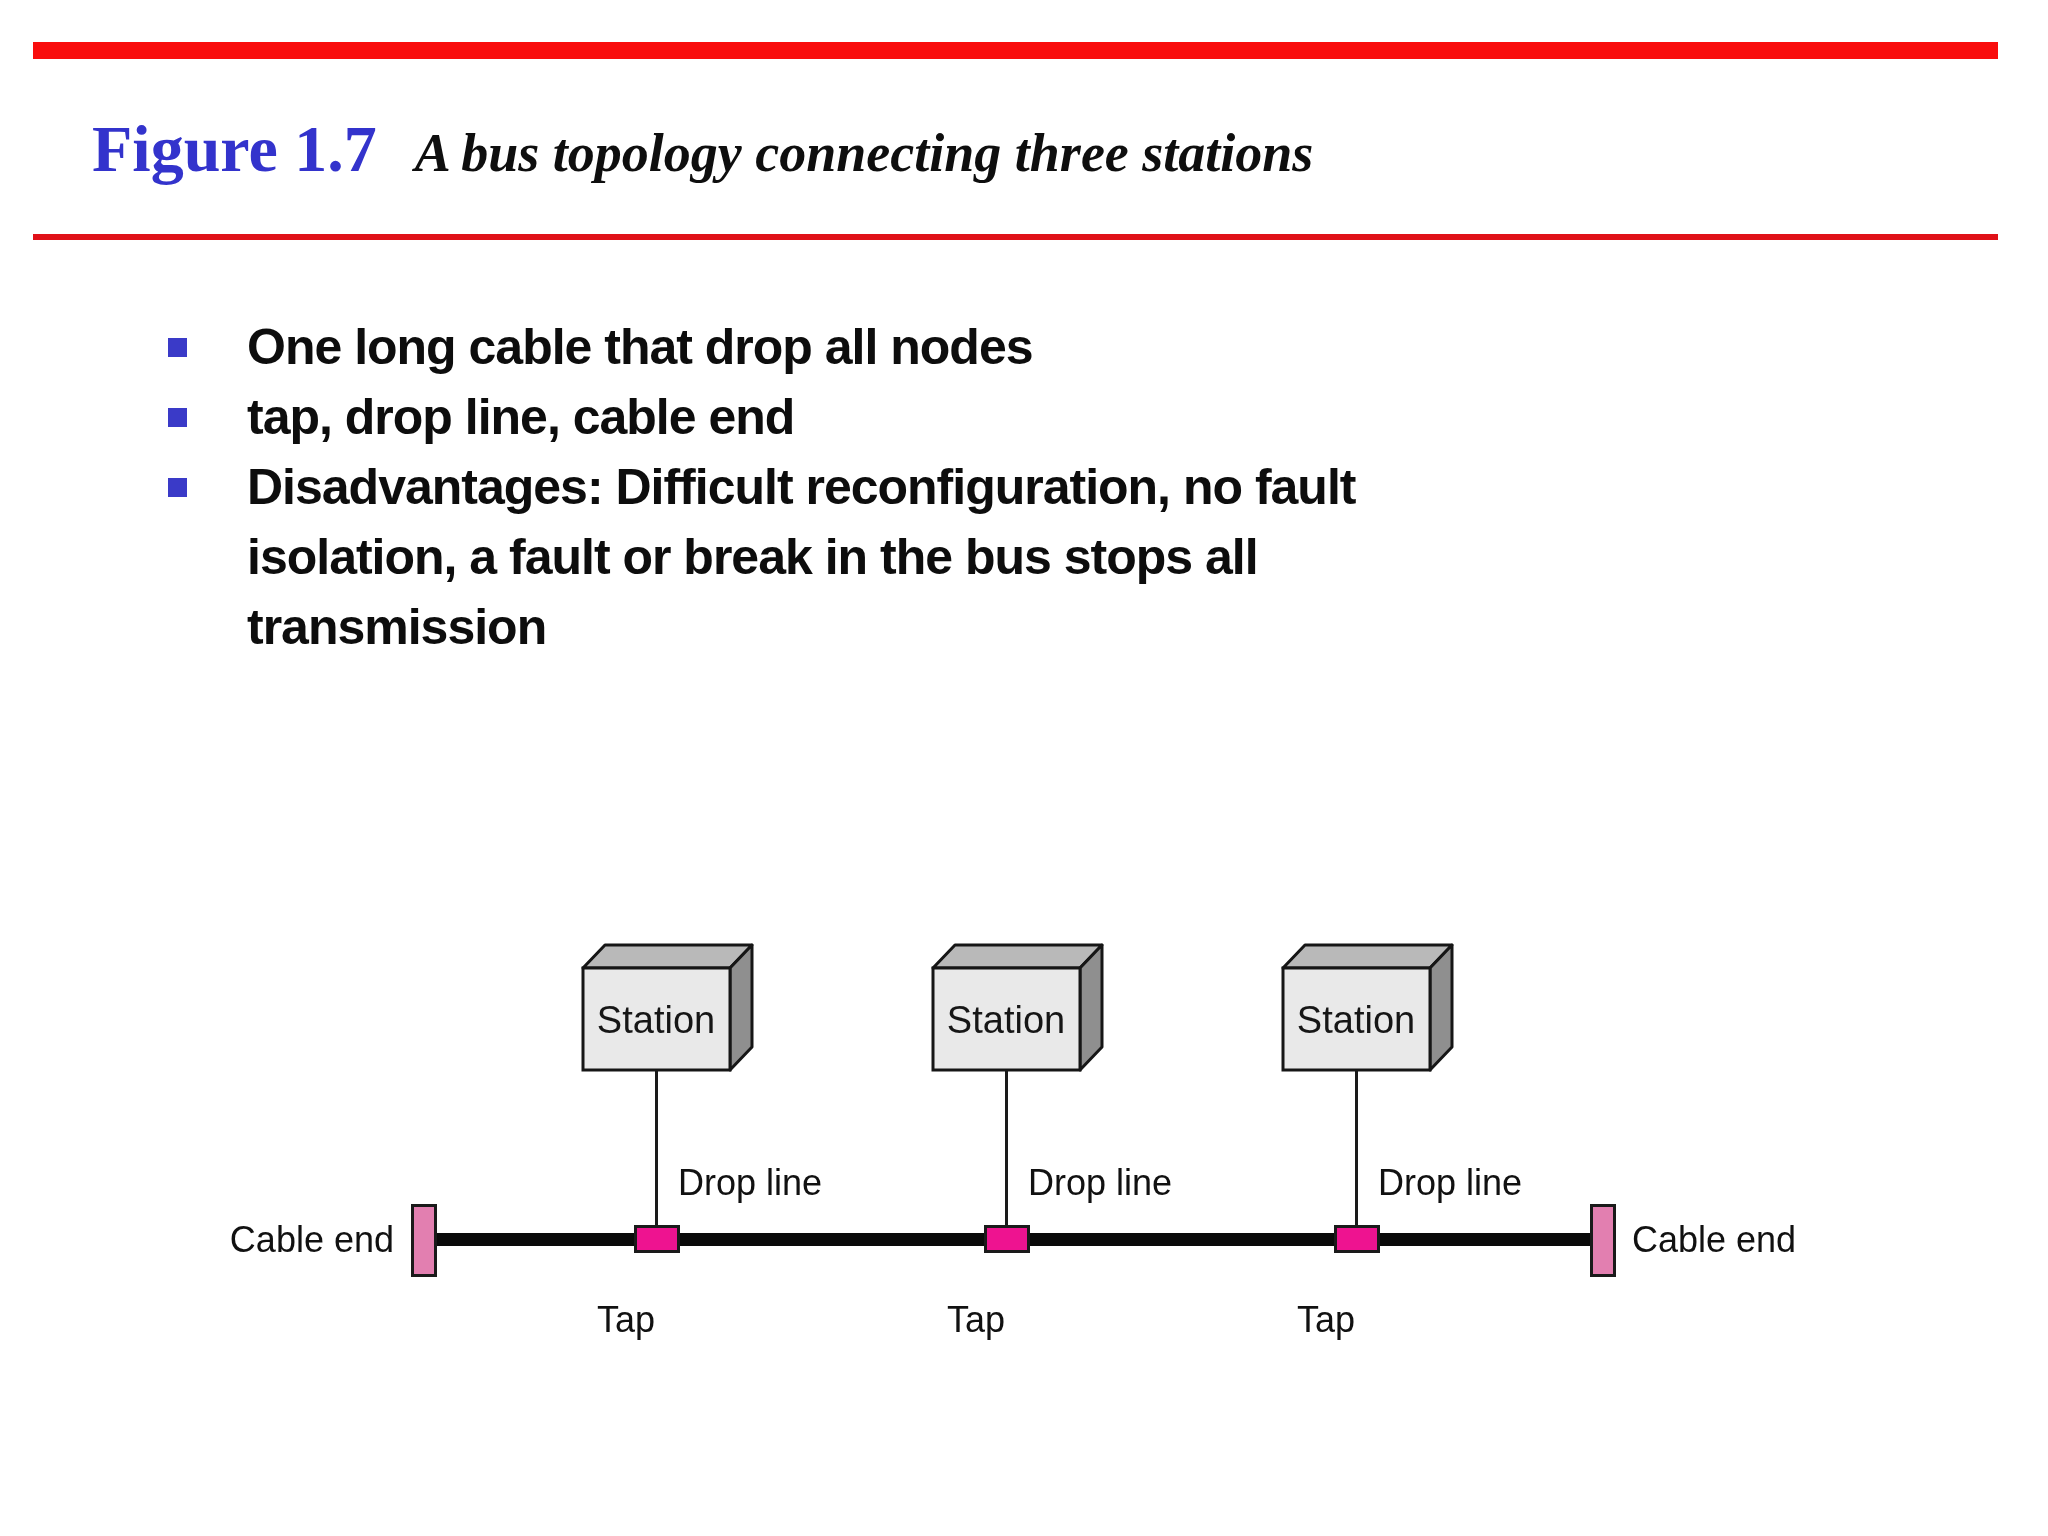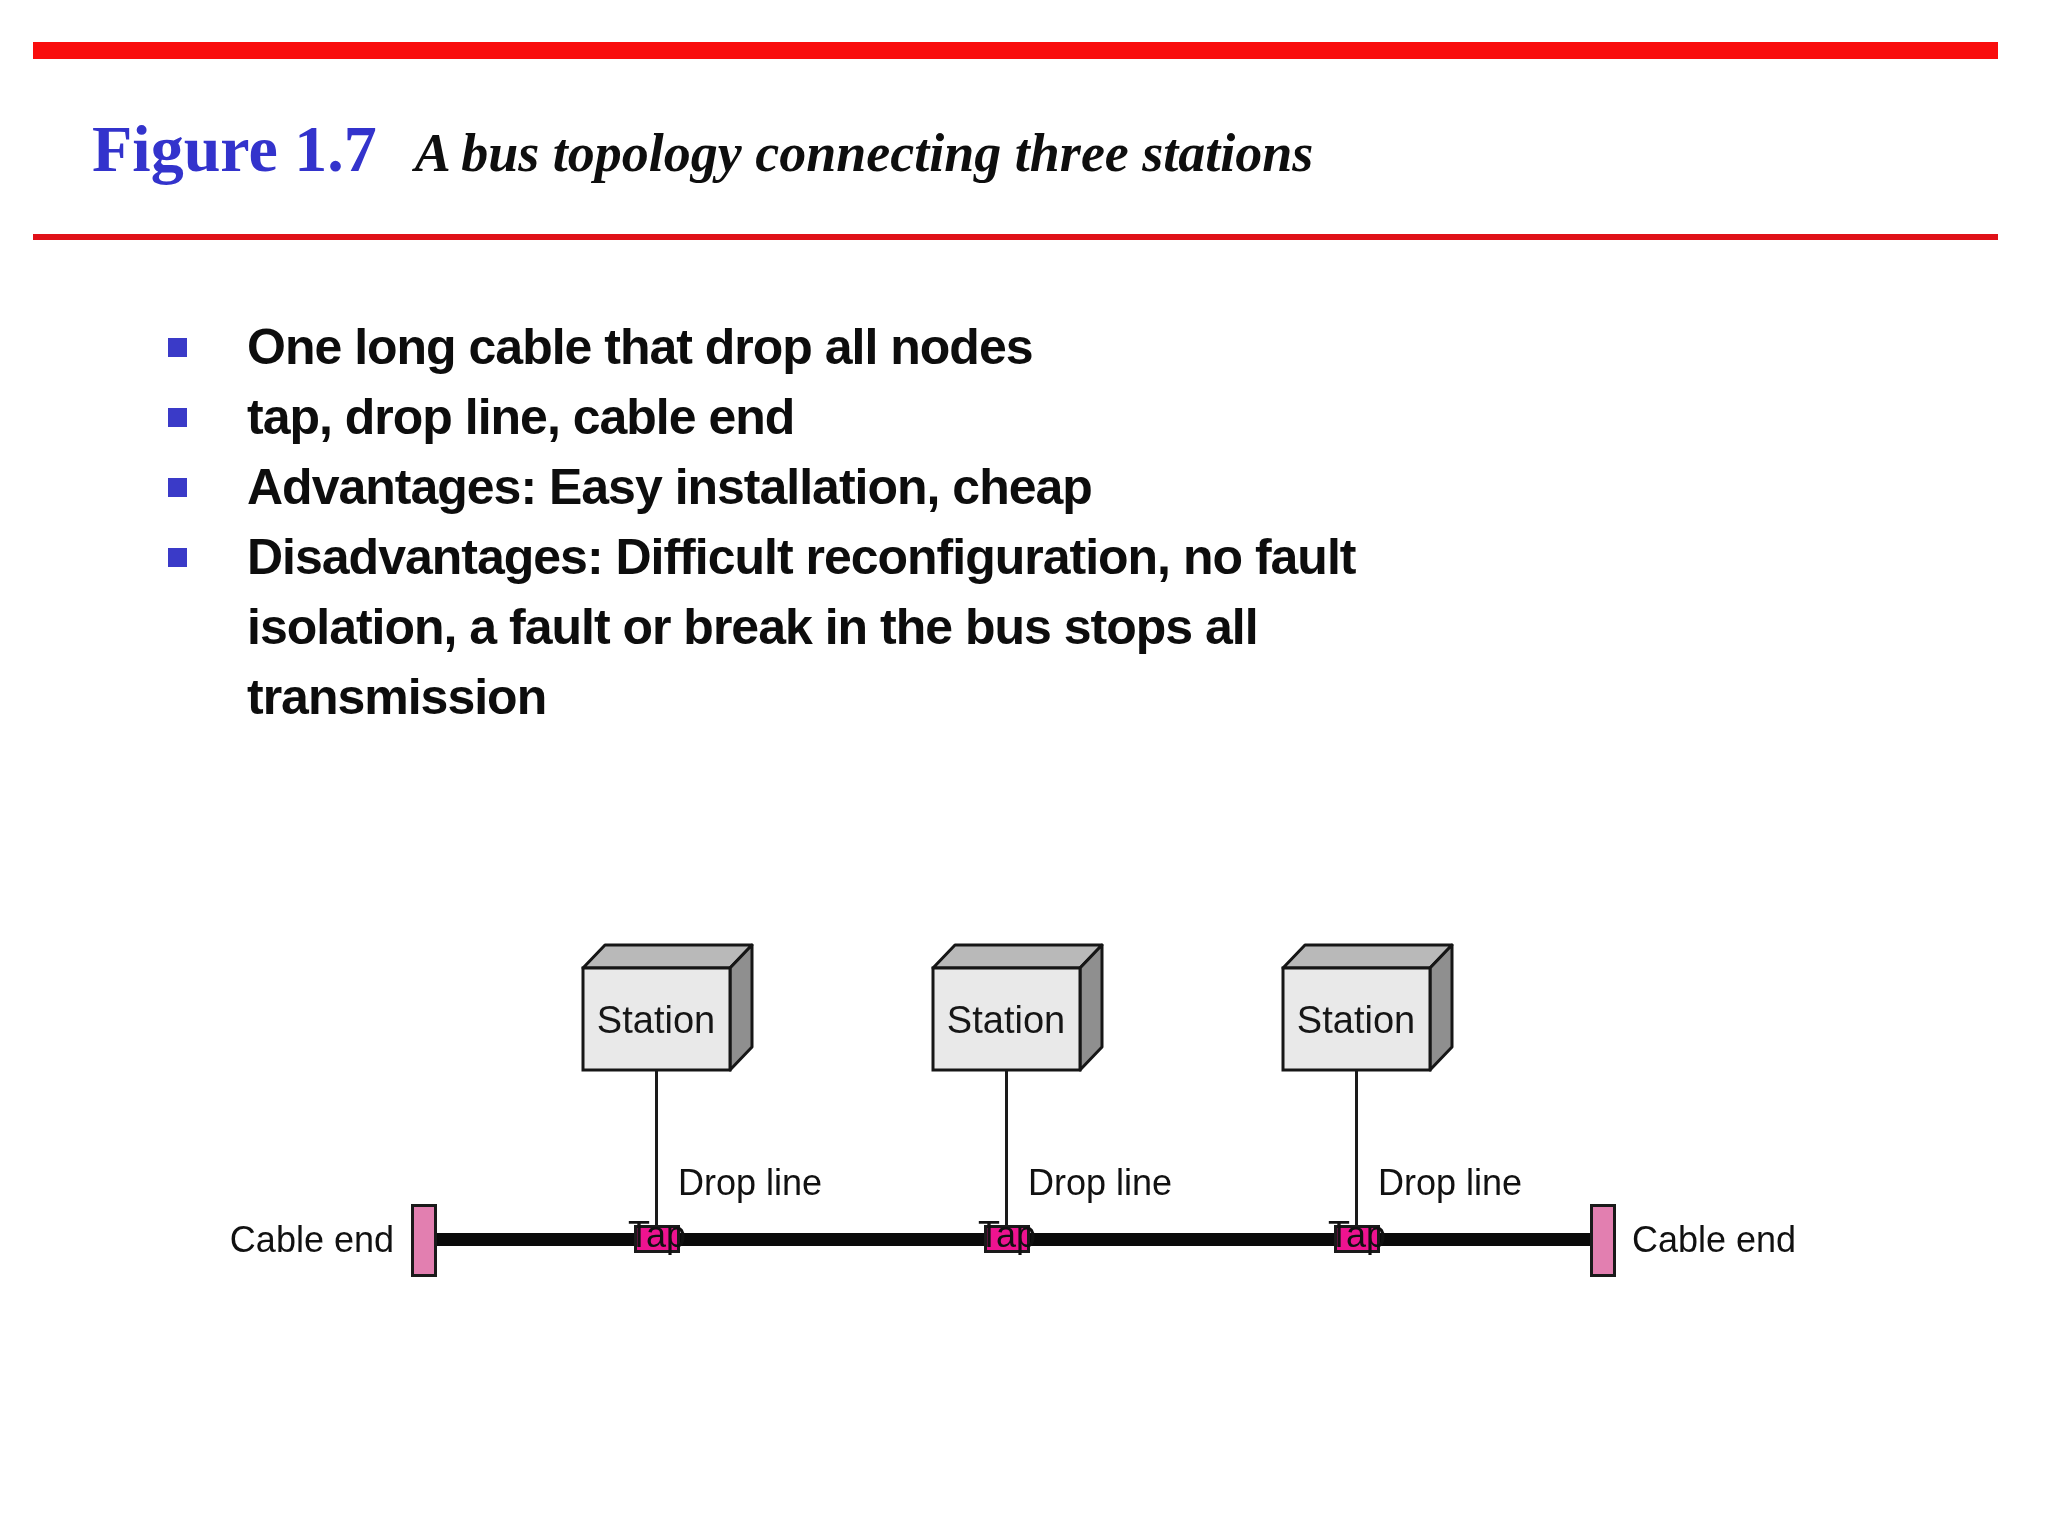--- a/index.html
+++ b/index.html
@@ -37,21 +37,21 @@
   .cable-bar.right{left:1590px;}
   .tap{
     position:absolute;top:1225px;width:46px;height:28px;background:#ee1390;
     border:3px solid #1a1a1a;box-sizing:border-box;
   }
   .drop{position:absolute;top:1070px;width:3px;height:158px;background:#1a1a1a;}
   .station{position:absolute;top:942px;width:175px;height:131px;}
 
   .dlabel{position:absolute;font-size:36px;color:#111;line-height:1;white-space:nowrap;}
   .drop-label{top:1165px;}
-  .tap-label{top:1217px;width:120px;text-align:center;}
+  .tap-label{top:1302px;width:120px;text-align:left;}
   .cable-label-left{top:1222px;left:180px;width:214px;text-align:right;}
   .cable-label-right{top:1222px;left:1632px;}
 
   .page-num{
     position:absolute;left:20px;top:1464px;font-weight:bold;font-size:58px;
     color:#4d7c0f;line-height:1;
   }
 </style>
 </head>
 <body>
@@ -68,24 +68,20 @@
   <div class="rule"></div>
 
   <div class="bullets">
     <div class="bullet-row">
       <span class="bullet-sq"></span>
       <div class="bullet-txt">One long cable that drop all nodes</div>
     </div>
     <div class="bullet-row">
       <span class="bullet-sq"></span>
       <div class="bullet-txt">tap, drop line, cable end</div>
-    </div>
-    <div class="bullet-row">
-      <span class="bullet-sq"></span>
-      <div class="bullet-txt">Advantages: Easy installation, cheap</div>
     </div>
     <div class="bullet-row">
       <span class="bullet-sq"></span>
       <div class="bullet-txt">Disadvantages: Difficult reconfiguration, no fault
 isolation, a fault or break in the bus stops all
 transmission</div>
     </div>
   </div>
 
   <div class="diagram">

